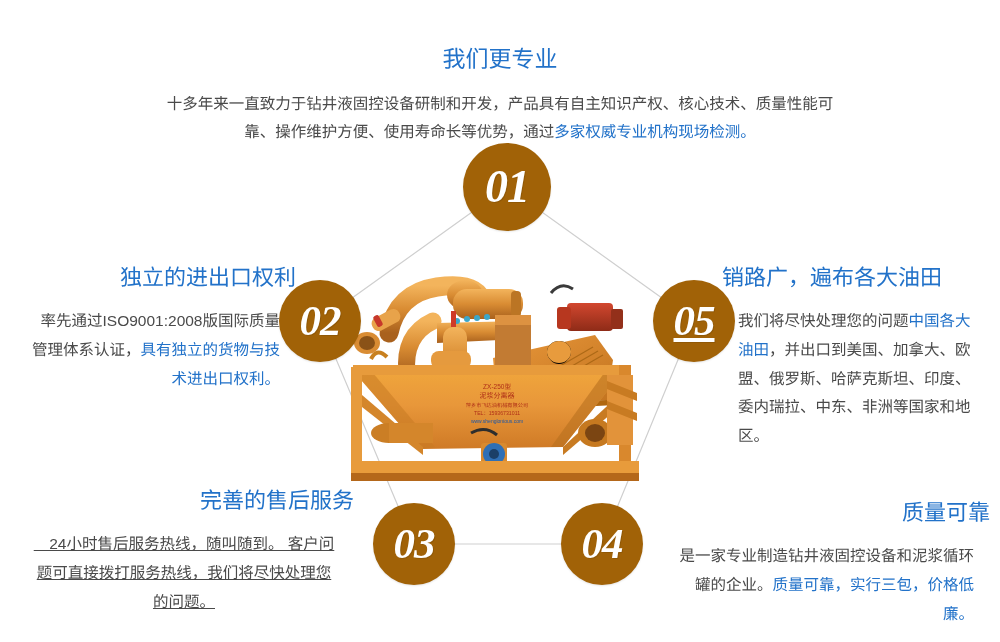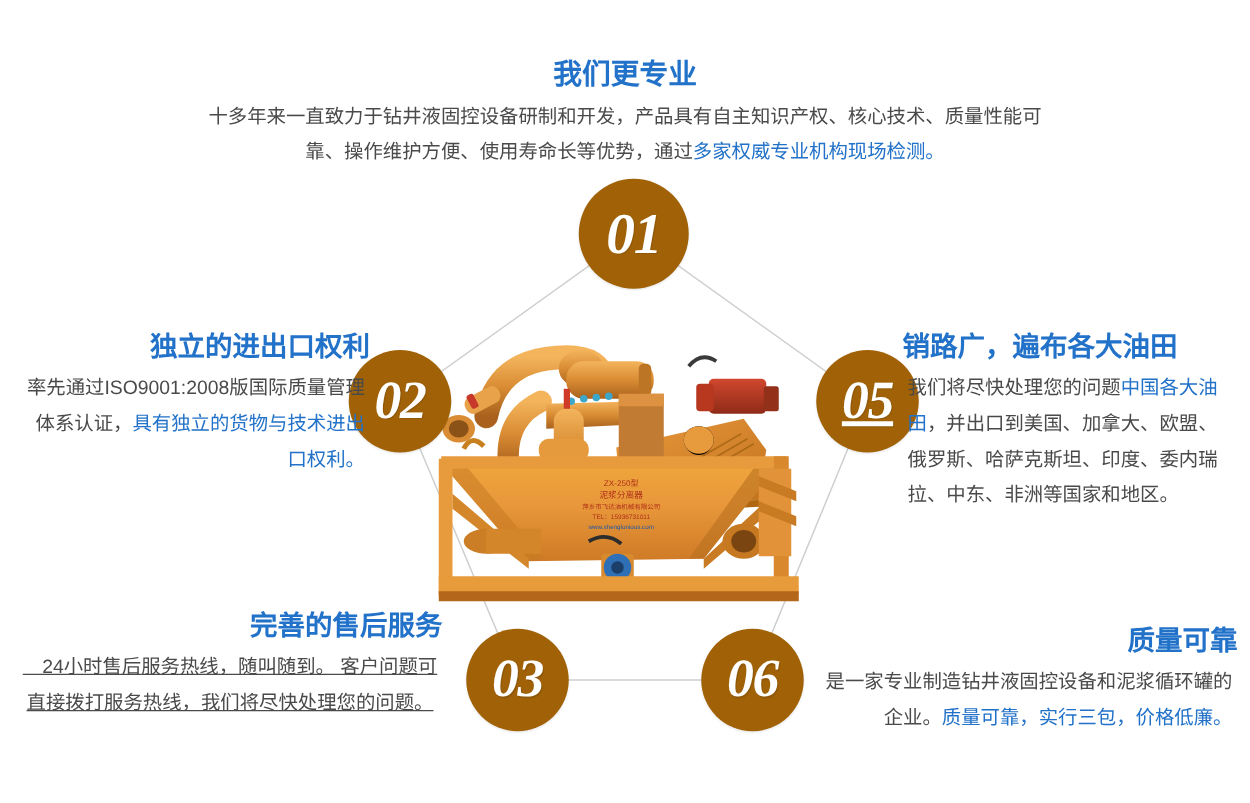--- a/index.html
+++ b/index.html
@@ -62,30 +62,30 @@
   #circle-02 { left: 279px; top: 280px; width: 82px; height: 82px; font-size: 43px; }
   #circle-05 { left: 653px; top: 280px; width: 82px; height: 82px; font-size: 43px; text-decoration: underline; }
   #circle-03 { left: 373px; top: 503px; width: 82px; height: 82px; font-size: 43px; }
   #circle-04 { left: 561px; top: 503px; width: 82px; height: 82px; font-size: 43px; }
 
   
   .block { position: absolute; }
   .heading {
     color: #2272c9;
     font-size: 22px;
-    font-weight: 700;
+    font-weight: 400;
     line-height: 1.2;
     margin: 0 0 6px 0;
     white-space: nowrap;
   }
   .body-text {
     color: #4a4a4a;
     font-size: 15.5px;
     line-height: 1.85;
-    margin: 4px;
+    margin: 16px;
   }
   .hl { color: #2272c9; }
 
   
   #block-01 { left: 150px; top: 46px; width: 700px; text-align: center; }
   #block-01 .heading { text-align: center; font-size: 23px; }
   #block-01 .body-text { text-align: center; }
 
   
   #block-02 { left: 14px; top: 265px; width: 282px; text-align: right; }
@@ -221,21 +221,21 @@
   <div class="num-circle" id="circle-01">
     <span>01</span>
   </div>
   <div class="num-circle" id="circle-02">
     <span>02</span>
   </div>
   <div class="num-circle" id="circle-03">
     <span>03</span>
   </div>
   <div class="num-circle" id="circle-04">
-    <span>06</span>
+    <span>04</span>
   </div>
   <div class="num-circle" id="circle-05">
     <span>05</span>
   </div>
 
   <div class="block" id="block-01">
     <h2 class="heading">我们更专业</h2>
     <p class="body-text"><span>十多年来一直致力于钻井液固控设备研制和开发，产品具有自主知识产权、核心技术、质量性能可靠、操作维护方便、使用寿命长等优势，通过</span><span class="hl">多家权威专业机构现场检测。</span></p>
   </div>
 

